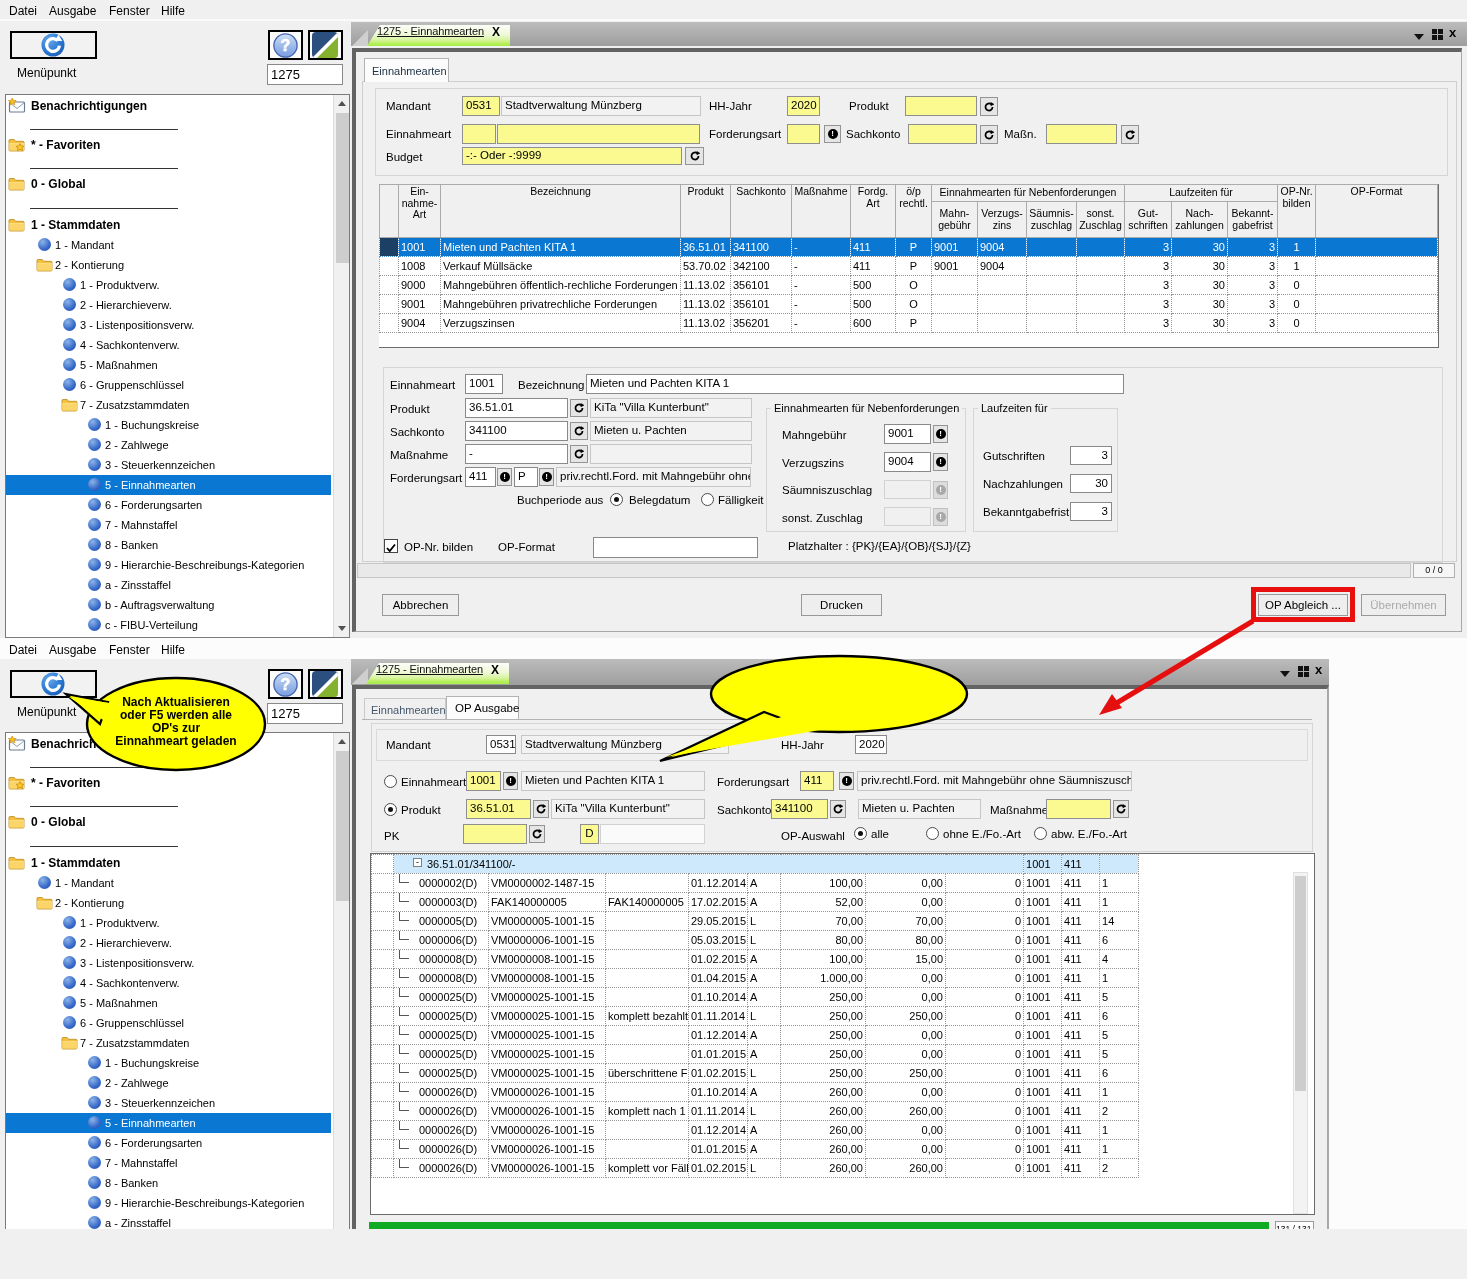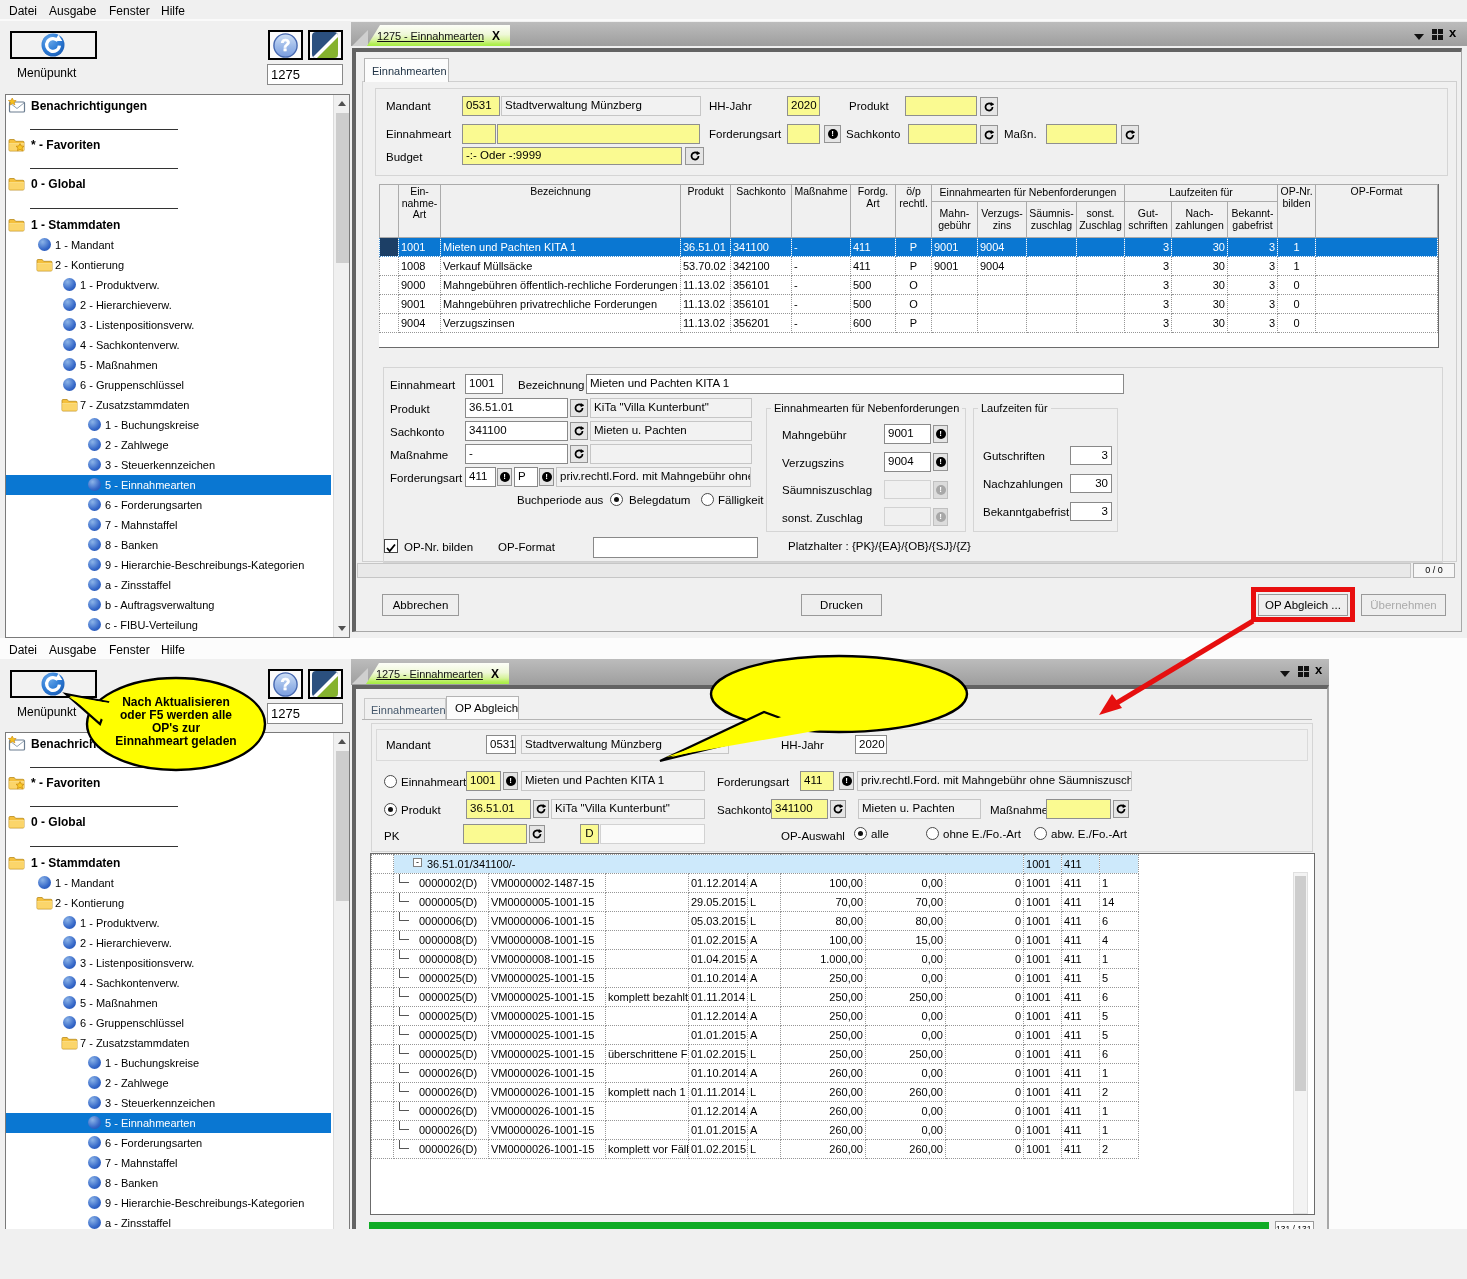--- a/index.html
+++ b/index.html
@@ -21,21 +21,21 @@
 .leg{position:absolute;font-size:11px;background:#f0f0f0;padding:0 3px;white-space:nowrap;line-height:12px}
 .btn{position:absolute;background:#eee;border:1px solid #999;font-size:11.5px;
  display:flex;align-items:center;justify-content:center;white-space:nowrap}
 .rd{position:absolute;width:13px;height:13px;border-radius:50%;border:1px solid #4a4a4a;background:#fff}
 .rd.on::after{content:"";position:absolute;left:3px;top:3px;width:5px;height:5px;border-radius:50%;background:#111}
 .menu{position:absolute;font-size:12px;white-space:nowrap}
 .ti{position:absolute;font-size:11.5px;white-space:nowrap;display:flex;align-items:center;height:18px}
 .ball{width:13px;height:13px;border-radius:50%;background:radial-gradient(circle at 35% 30%,#8cb4e8,#3668c8 60%,#1d4aa8);display:inline-block}
 .grayband{position:absolute;background:linear-gradient(180deg,#bcbcbc,#9e9e9e)}
 .gtab{position:absolute;background:linear-gradient(180deg,#fdfef8 0%,#eff8d8 45%,#d6f39b 72%,#b3ef55 90%,#a5ee44 100%);
- clip-path:polygon(13px 0,100% 0,100% 100%,0 100%);display:flex;align-items:center;justify-content:center}
+ clip-path:polygon(13px 0,100% 0,100% 100%,0 100%);display:flex;justify-content:center}
 .gtab span{font-size:11px;text-decoration:underline;color:#111;letter-spacing:-0.1px}
 .gtab b{font-size:12px;margin-left:8px;font-weight:900}
 .tbl{position:absolute;border-collapse:collapse;table-layout:fixed;background:#fff}
 .tbl td,.tbl th{border:1px dotted #969696;font-weight:normal;overflow:hidden;white-space:nowrap}
 .tbl th{border:1px solid #ababab;background:#f0f0f0;font-size:10.5px;line-height:11.5px;padding:1px 2px;vertical-align:top}
 .tbl th.mid{vertical-align:middle}
 .tbl td{font-size:11px;padding:0 2px;line-height:18px}
 .sel td{background:#0a77d2;color:#fff;border-color:#4896d8}
 .num{text-align:right}
 .ctr{text-align:center}
@@ -624,21 +624,21 @@
 <div class="ab" style="left:1280px;top:671px;width:0;height:0;border-left:5.5px solid transparent;border-right:5.5px solid transparent;border-top:6px solid #111"></div>
 <div class="ab" style="left:1298px;top:666px;width:4.5px;height:4.5px;background:#111"></div>
 <div class="ab" style="left:1298px;top:672px;width:4.5px;height:4.5px;background:#111"></div>
 <div class="ab" style="left:1304px;top:666px;width:4.5px;height:4.5px;background:#111"></div>
 <div class="ab" style="left:1304px;top:672px;width:4.5px;height:4.5px;background:#111"></div>
 <div class="ab" style="left:1315px;top:662px;font-weight:900;font-size:13px">x</div>
 <div class="ab" style="left:352px;top:685px;width:977px;height:587px;border-top:4px solid #636363;border-left:4px solid #636363;border-right:2px solid #a8a8a8;border-bottom:2px solid #a8a8a8;background:#f0f0f0"></div>
 <div class="ab" style="left:364px;top:698px;width:82px;height:22px;background:#f0f0f0;border:1px solid #c9c9c9;border-bottom:none"></div>
 <div class="lbl" style="left:371px;top:704px;color:#44576b;font-size:11px">Einnahmearten</div>
 <div class="ab" style="left:446px;top:696px;width:73px;height:24px;background:#fcfcfc;border:1px solid #b4b4b4;border-bottom:none"></div>
-<div class="lbl" style="left:455px;top:702px">OP Abgleich</div>
+<div class="lbl" style="left:455px;top:702px">OP Ausgabe</div>
 <div class="ab" style="left:362px;top:719px;width:950px;height:1px;background:#b4b4b4"></div>
 <div class="gb" style="left:371px;top:723px;width:942px;height:129px"></div>
 <div class="gb" style="left:376px;top:729px;width:932px;height:32px;border-color:#dadada"></div>
 <div class="lbl" style="left:386px;top:739px">Mandant</div>
 <div class="wf" style="left:486px;top:735px;width:30px;height:19px">0531</div>
 <div class="rf" style="left:521px;top:735px;width:208px;height:19px">Stadtverwaltung Münzberg</div>
 <div class="lbl" style="left:781px;top:739px">HH-Jahr</div>
 <div class="wf" style="left:855px;top:735px;width:32px;height:19px">2020</div>
 <div class="rd" style="left:384px;top:775px"></div>
 <div class="lbl" style="left:401px;top:776px">Einnahmeart</div>
@@ -730,20 +730,34 @@
           <td>A</td>
           <td class="num">100,00</td>
           <td class="num">0,00</td>
           <td class="num">0</td>
           <td>1001</td>
           <td>411</td>
           <td>1</td>
         </tr>
         <tr style="height:19px">
           <td></td>
+          <td style="position:relative;padding-left:25px"><span style="position:absolute;left:5px;top:-1px;height:10px;width:10px;border-left:1px solid #555;border-bottom:1px solid #555"></span>0000003(D)</td>
+          <td>FAK140000005</td>
+          <td>FAK140000005</td>
+          <td>17.02.2015</td>
+          <td>A</td>
+          <td class="num">52,00</td>
+          <td class="num">0,00</td>
+          <td class="num">0</td>
+          <td>1001</td>
+          <td>411</td>
+          <td>1</td>
+        </tr>
+        <tr style="height:19px">
+          <td></td>
           <td style="position:relative;padding-left:25px"><span style="position:absolute;left:5px;top:-1px;height:10px;width:10px;border-left:1px solid #555;border-bottom:1px solid #555"></span>0000005(D)</td>
           <td>VM0000005-1001-15</td>
           <td></td>
           <td>29.05.2015</td>
           <td>L</td>
           <td class="num">70,00</td>
           <td class="num">70,00</td>
           <td class="num">0</td>
           <td>1001</td>
           <td>411</td>

